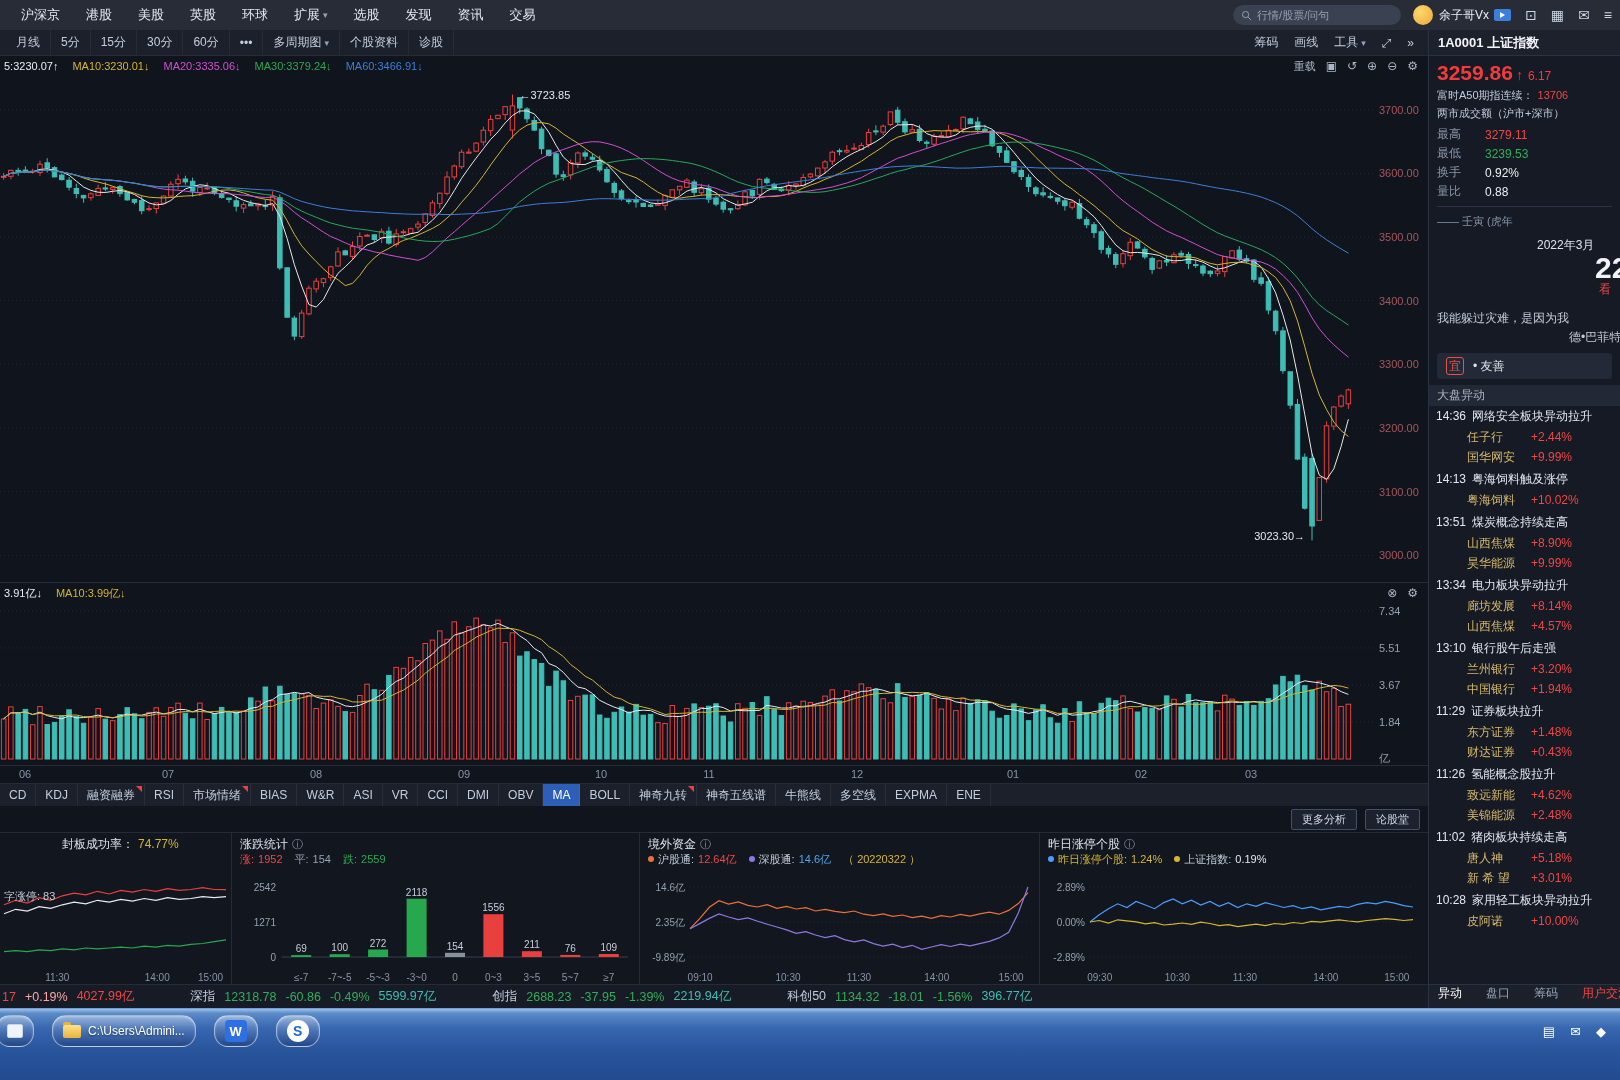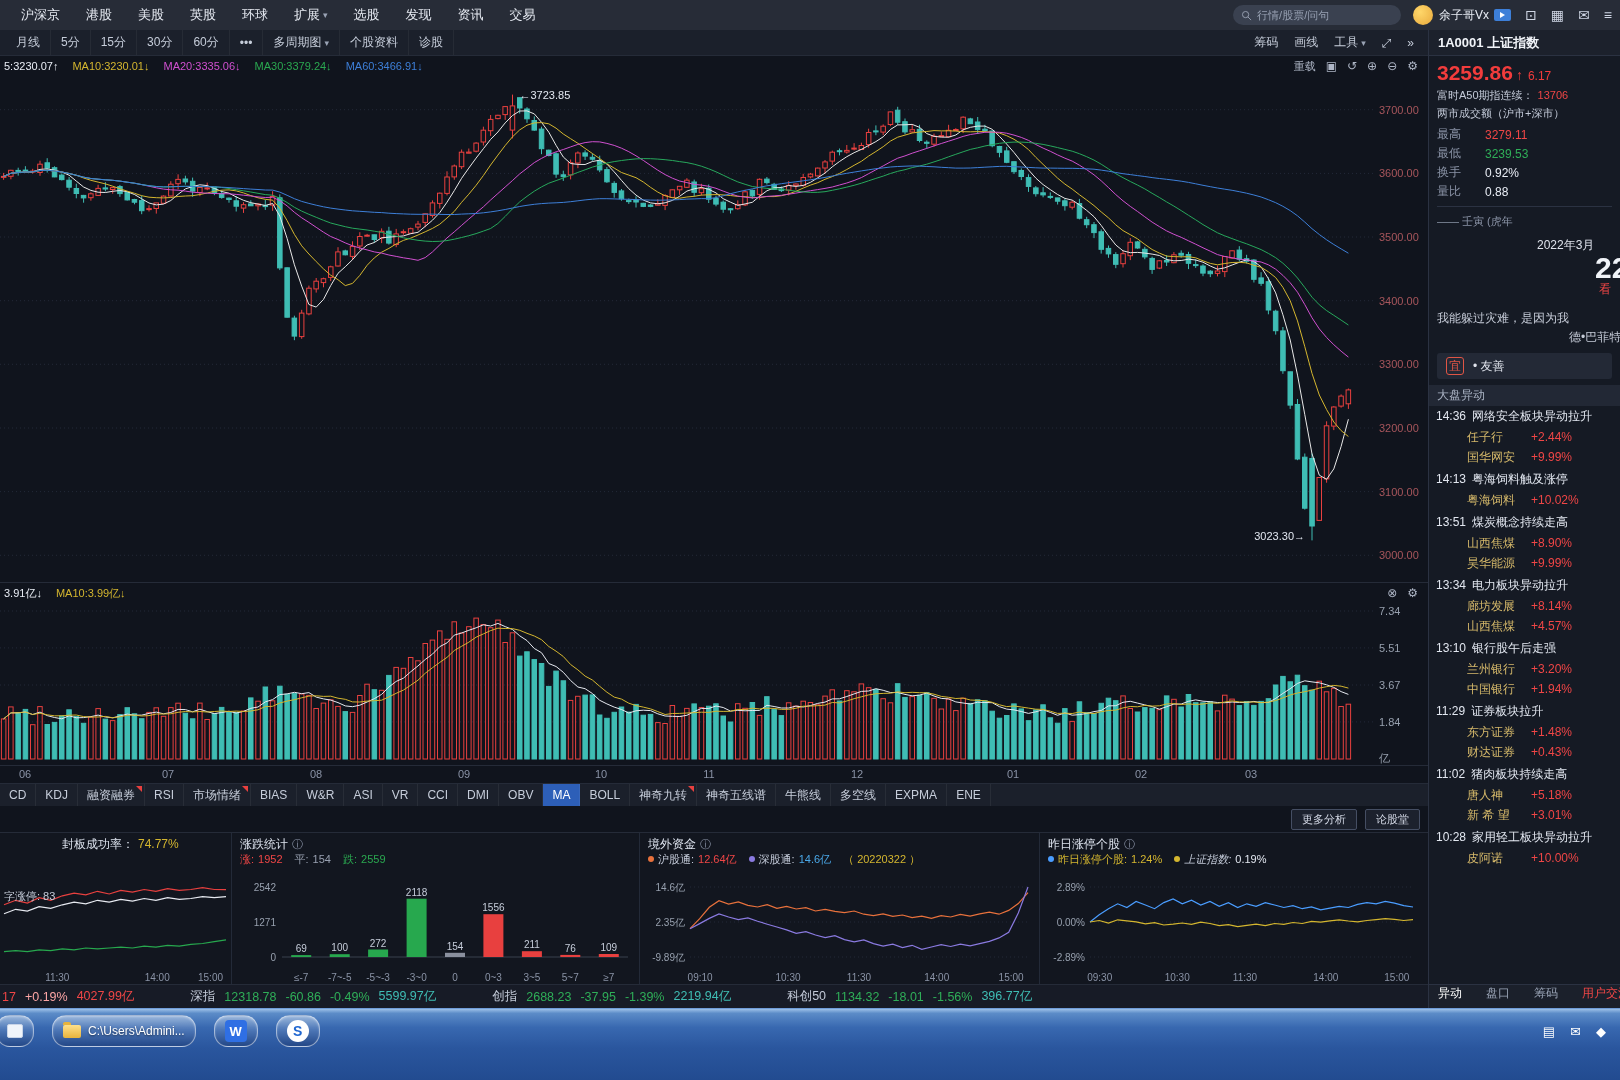--- a/index.html
+++ b/index.html
@@ -935,21 +935,21 @@
           <span class="info">ⓘ</span>
         </div>
         <div class="p-legend" id="p4-legend">
             <span class="lg">
               <span class="dot" style="background: rgb(74, 157, 255);"></span>
               <span style="color: rgb(212, 182, 47);">昨日涨停个股:</span>
               <span style="color: rgb(212, 182, 47);">1.24%</span>
             </span>
             <span class="lg">
               <span class="dot" style="background: rgb(212, 182, 47);"></span>
-              <span style="color: rgb(195, 202, 216); font-style: italic;">上证指数:</span>
+              <span style="color: rgb(195, 202, 216);">上证指数:</span>
               <span style="color: rgb(226, 231, 240);">0.19%</span>
             </span>
           </div>
         <svg id="p4-svg" viewBox="0 0 385 118" width="385" height="118">
             <line x1="50" y1="20.0" x2="373" y2="20.0" stroke="#232938" stroke-dasharray="1 3"></line>
             <text x="45" y="24.0" fill="#97a0ae" font-size="10" text-anchor="end">2.89%</text>
             <line x1="50" y1="55.0" x2="373" y2="55.0" stroke="#232938" stroke-dasharray="1 3"></line>
             <text x="45" y="59.0" fill="#97a0ae" font-size="10" text-anchor="end">0.00%</text>
             <line x1="50" y1="90.0" x2="373" y2="90.0" stroke="#232938" stroke-dasharray="1 3"></line>
             <text x="45" y="94.0" fill="#97a0ae" font-size="10" text-anchor="end">-2.89%</text>
@@ -1123,20 +1123,34 @@
             <span class="nm">东方证券</span>
             <span class="pc">+1.48%</span>
           </div>
           <div class="news-stock">
             <span class="nm">财达证券</span>
             <span class="pc">+0.43%</span>
           </div>
         </div>
         <div class="news-item">
           <div class="news-head">
+            <span class="nt">11:26</span>
+            <span>氢能概念股拉升</span>
+          </div>
+          <div class="news-stock">
+            <span class="nm">致远新能</span>
+            <span class="pc">+4.62%</span>
+          </div>
+          <div class="news-stock">
+            <span class="nm">美锦能源</span>
+            <span class="pc">+2.48%</span>
+          </div>
+        </div>
+        <div class="news-item">
+          <div class="news-head">
             <span class="nt">11:02</span>
             <span>猪肉板块持续走高</span>
           </div>
           <div class="news-stock">
             <span class="nm">唐人神</span>
             <span class="pc">+5.18%</span>
           </div>
           <div class="news-stock">
             <span class="nm">新 希 望</span>
             <span class="pc">+3.01%</span>

